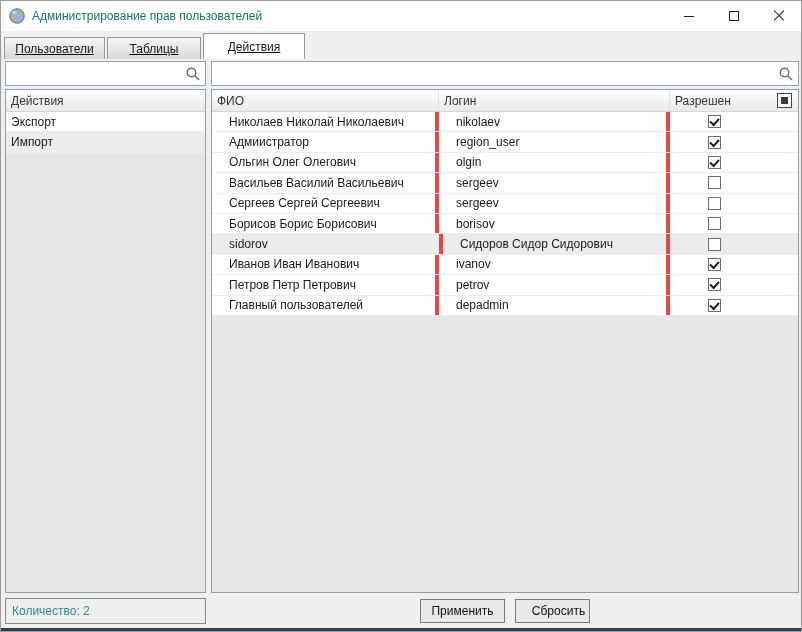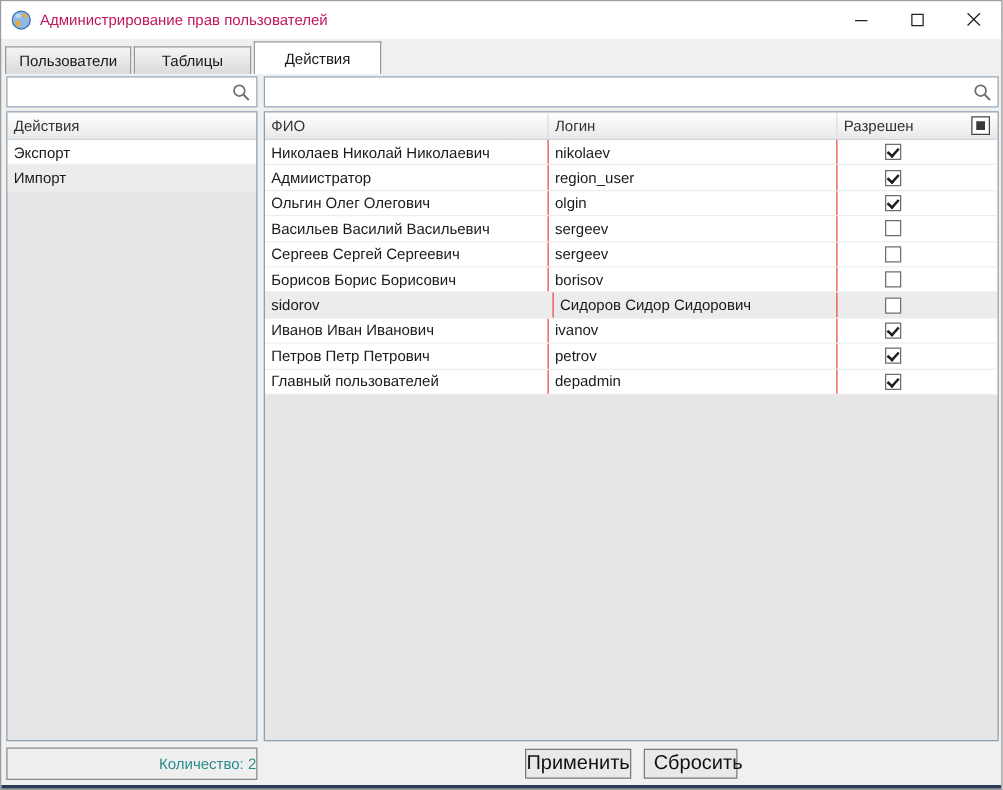--- a/index.html
+++ b/index.html
@@ -6,34 +6,34 @@
   body { background:#cfcfcf; font-family:"Liberation Sans", sans-serif; }
   .window {
     position:relative; width:802px; height:632px; background:#f0f0f0;
     border:1px solid #9c9c9c; overflow:hidden;
   }
   .bottom-edge { position:absolute; left:0; right:0; bottom:0; height:3px; background:#2b3c55; }
 
   
   .titlebar { position:absolute; left:0; top:0; right:0; height:30px; background:#ffffff; display:flex; align-items:center; }
   .app-icon { width:16px; height:16px; margin-left:8px; flex:0 0 auto; }
-  .title-text { margin-left:7px; font-size:12px; color:#be185d; }
+  .title-text { margin-left:7px; font-size:12px; color:#0f766e; }
   .win-controls { position:absolute; right:0; top:0; height:30px; display:flex; }
   .win-btn { width:45px; height:30px; display:flex; align-items:center; justify-content:center; cursor:default; }
   .glyph-min { width:10px; border-top:1px solid #222; }
   .glyph-max { width:10px; height:10px; border:1px solid #222; background:#fff; }
   .glyph-close { position:relative; width:12px; height:12px; }
   .glyph-close::before, .glyph-close::after {
     content:""; position:absolute; left:-1px; top:5px; width:14px; border-top:1px solid #222;
   }
   .glyph-close::before { transform:rotate(45deg); }
   .glyph-close::after { transform:rotate(-45deg); }
 
   
-  .tabstrip { position:absolute; left:3px; top:30px; height:28px; display:flex; align-items:flex-end; }
+  .tabstrip { position:absolute; left:3px; top:30px; height:28px; display:flex; align-items:flex-end;text-decoration:underline; }
   .tab {
     height:22px; display:flex; align-items:center; justify-content:center;
     font-size:12px; color:#1a1a1a; background:linear-gradient(#f5f5f5,#dadada);
     border:1px solid #999; border-bottom:none; margin-right:2px;
   }
   .tab.active { height:26px; background:#fff; position:relative; z-index:2; }
   .tab-users { width:101px; }
   .tab-tables { width:94px; }
   .tab-actions { width:102px; }
 
@@ -72,41 +72,41 @@
     background:#fff; border:1px solid #444; display:flex; align-items:center; justify-content:center;
   }
   .select-all-box::after { content:""; width:7px; height:7px; background:#3a3a3a; }
 
   .list-item, .trow { background:#fff; display:flex; font-size:12px; color:#1a1a1a; }
   .list-item { height:20.4px; align-items:center; padding-left:5px; border-bottom:1px solid #ededed; }
   .list-item.selected { background:#ececec; }
 
   .trow { height:20.4px; border-bottom:1px solid #ededed; }
   .trow.highlighted { background:#ececec; }
-  .tcell { display:flex; align-items:center; padding-left:5px; border-right:1px solid #ef4444; overflow:hidden; white-space:nowrap; }
+  .tcell { display:flex; align-items:center; padding-left:17px; border-right:4px solid #ef4444; overflow:hidden; white-space:nowrap; }
   .tc-fio { width:227px; }
   .tc-login { width:231px; }
   .tc-allowed { flex:1; border-right:none; padding-left:38px; }
 
   .checkbox { position:relative; width:13px; height:13px; background:#fff; border:1px solid #6e6e6e; }
   .checkbox.checked::after {
     content:""; position:absolute; left:1px; top:2px; width:7px; height:4px;
     border-left:2px solid #1f1f1f; border-bottom:2px solid #1f1f1f; transform:rotate(-48deg);
   }
 
   
   .count-box {
     position:absolute; left:4px; bottom:7px; width:201px; height:26px;
     border:1px solid #8a8a8a; background:#efefef; display:flex; align-items:center;
-    padding-left:23px; font-size:12px; color:#2e8b8b;justify-content:flex-end;
+    padding-left:6px; font-size:12px; color:#2e8b8b;
   }
   .footer-btn {
     position:absolute; bottom:8px; height:24px; background:#e9e9e9;
     border:1px solid #7a7a7a; font-family:"Liberation Sans", sans-serif;
-    font-size:16px; color:#111; display:flex; align-items:center; justify-content:center; cursor:default;
+    font-size:12px; color:#111; display:flex; align-items:center; justify-content:center; cursor:default;
   }
   .btn-apply { left:419px; width:85px; }
   .btn-reset { left:514px; width:75px;padding-left:12px; }
 </style>
 </head>
 <body>
 
 <div class="window">
 
   <div class="titlebar">

